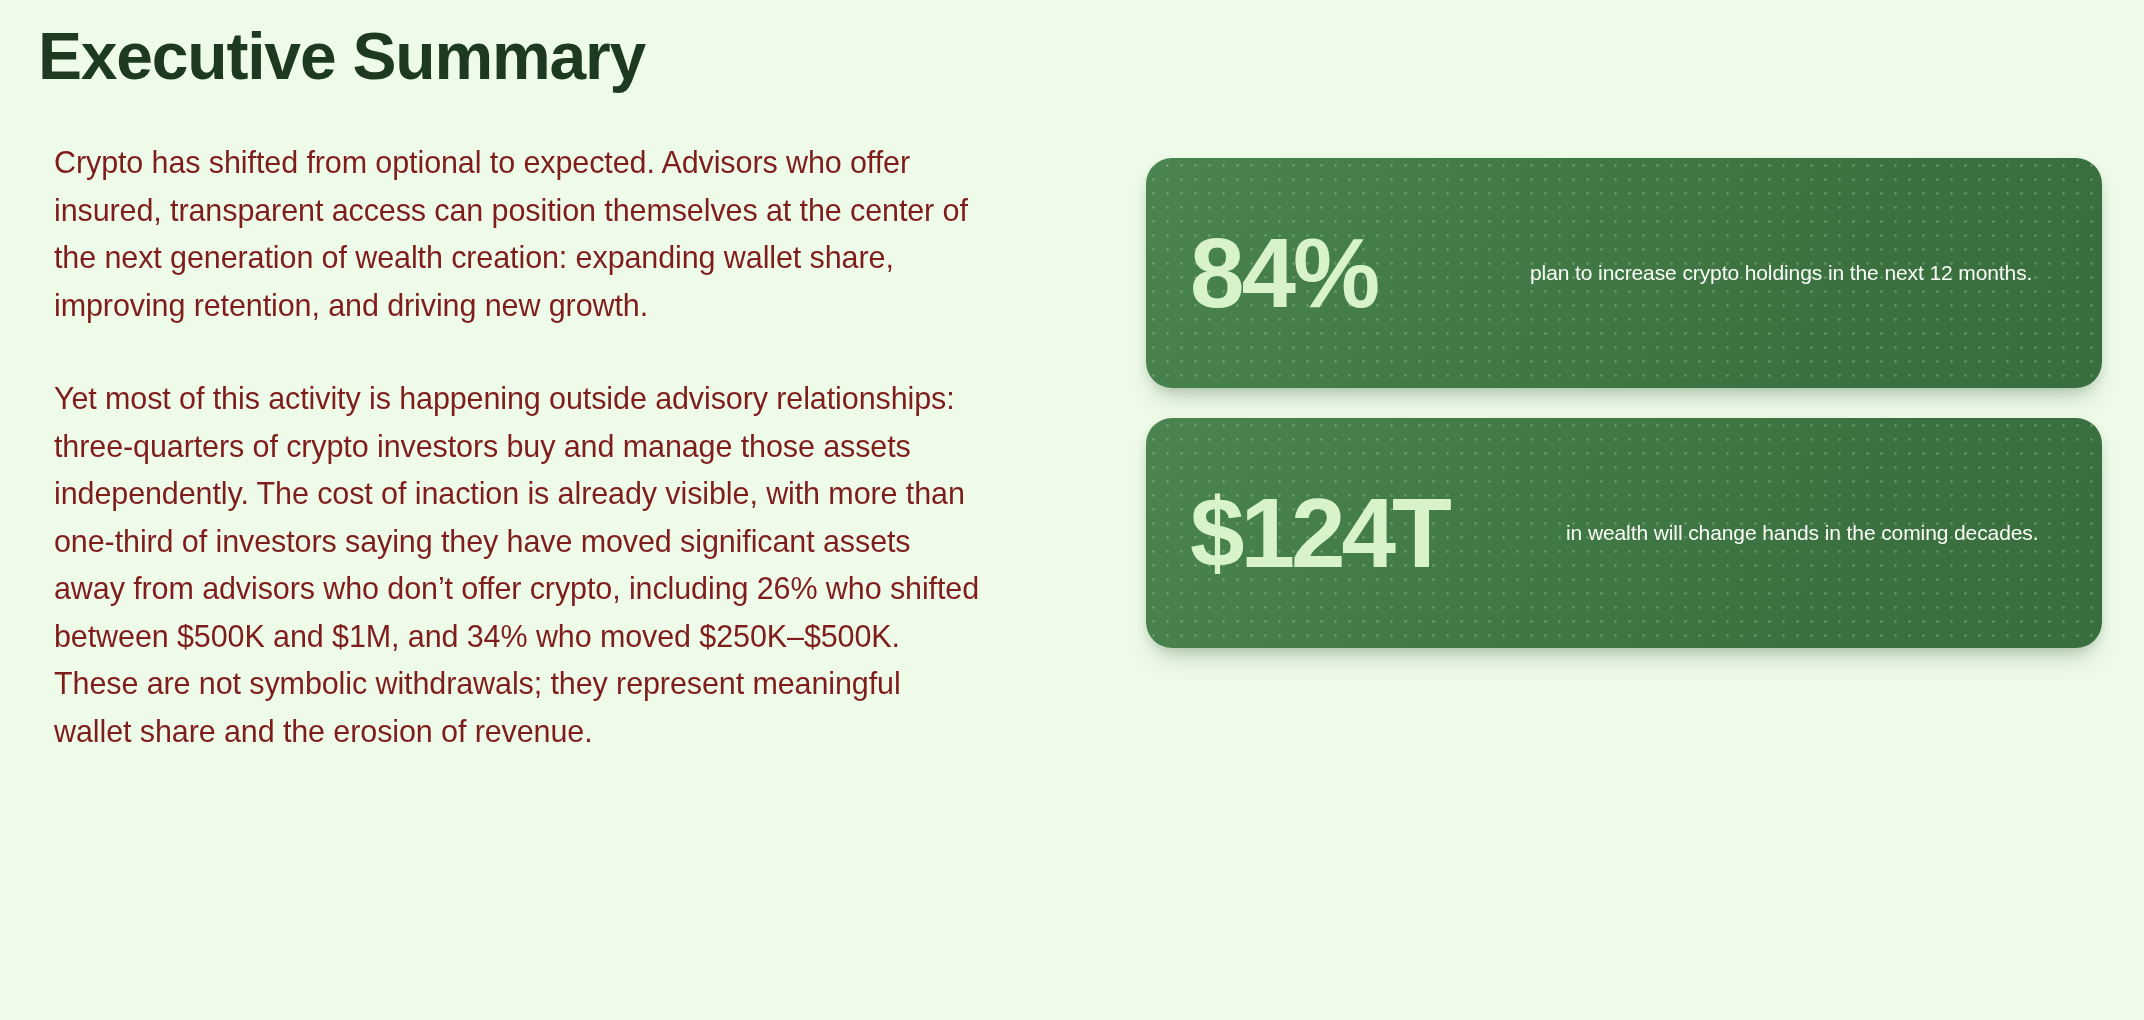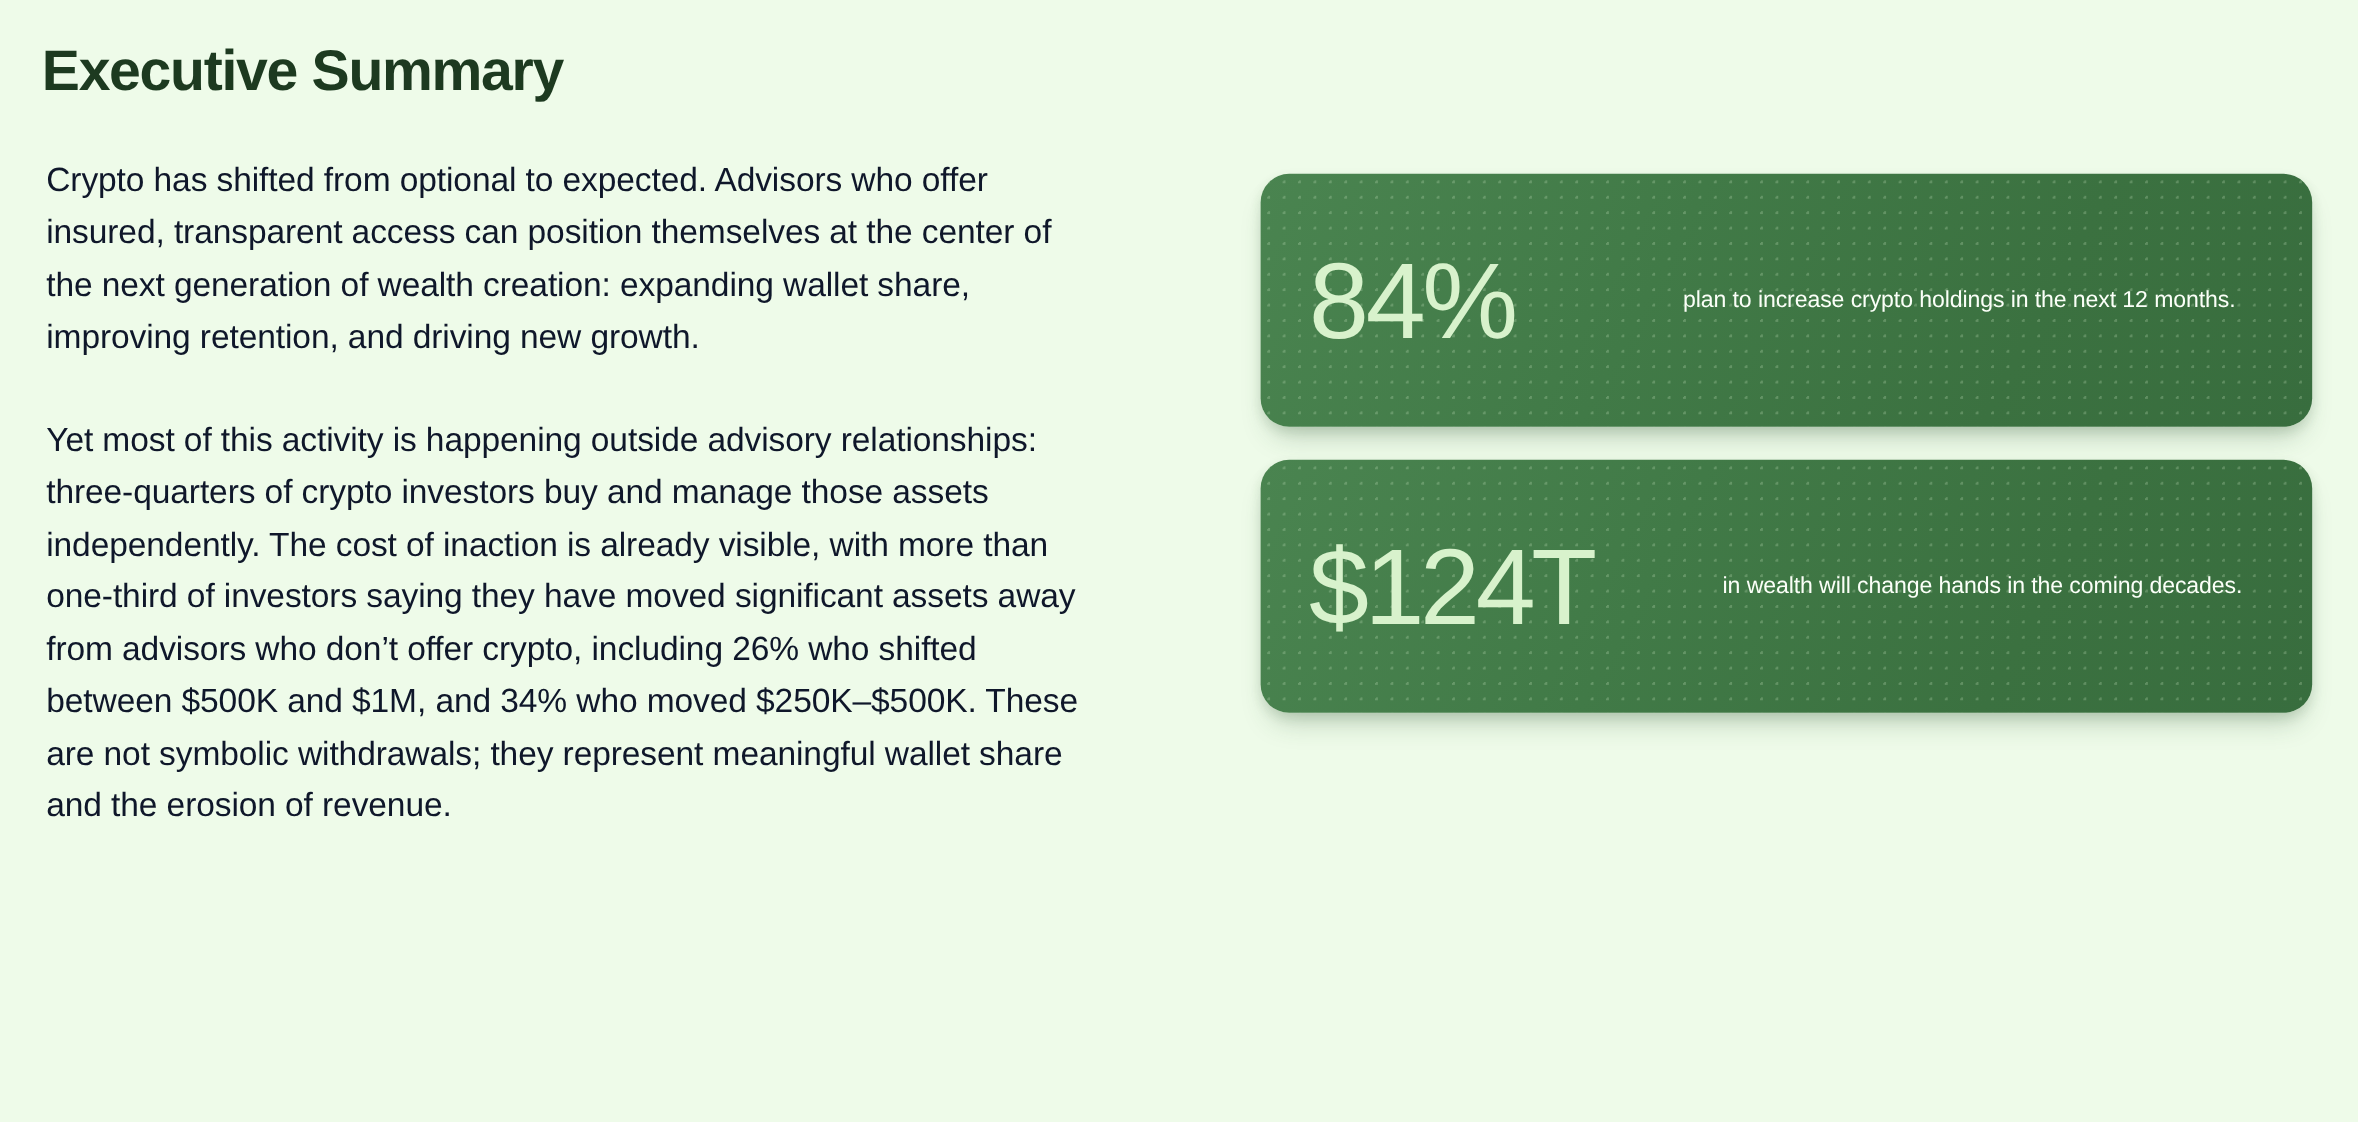--- a/index.html
+++ b/index.html
@@ -25,34 +25,34 @@
 
   
   .left-col {
     position: absolute;
     left: 38px;
     top: 22px;
     width: 960px;
   }
 
   .page-title {
-    font-size: 52px;
+    font-size: 66px;
     line-height: 1.05;
     font-weight: 700;
     color: #1d3a20;
     letter-spacing: -1.2px;
-    margin: 16px 0 48px 0;
+    margin: 0 0 48px 0;
     white-space: nowrap;
   }
 
   .body-copy p {
     font-size: 30.5px;
     line-height: 47.5px;
-    color: #0f172a;
-    margin: 4px;
+    color: #7f1d1d;
+    margin: 16px;
     letter-spacing: -0.1px;
   }
   .body-copy p + p {
     margin-top: 46px;
   }
 
   
   .cards {
     position: absolute;
     left: 1146px;
@@ -95,21 +95,21 @@
     align-items: center;
     width: 100%;
     padding: 0 40px 0 44px;
     box-sizing: border-box;
   }
 
   .stat-number {
     flex: 0 0 auto;
     font-size: 98px;
     line-height: 1;
-    font-weight: 400;
+    font-weight: 700;
     color: #d8f2cc;
     letter-spacing: -3px;
     white-space: nowrap;
     min-width: 330px;
   }
 
   .stat-card.wide-number .stat-number {
     min-width: 366px;
     letter-spacing: -4px;
   }

